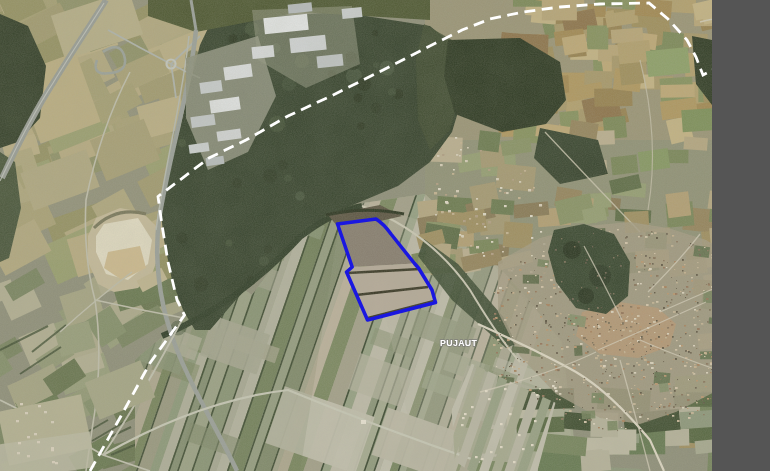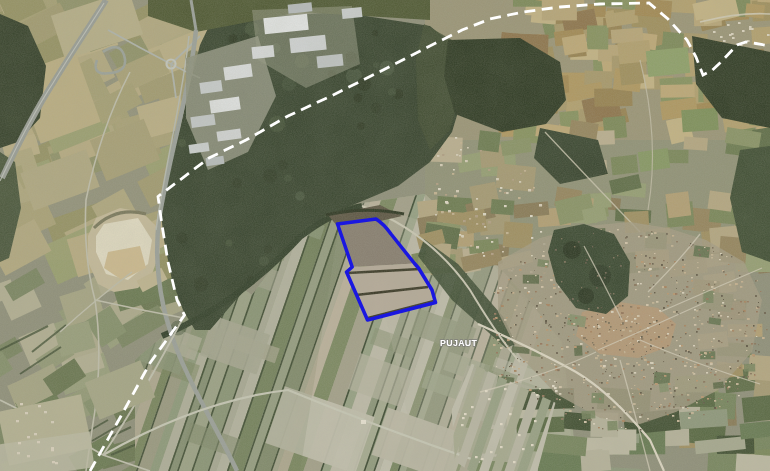--- a/index.html
+++ b/index.html
@@ -1,15 +1,15 @@
 <!DOCTYPE html>
 <html><head><meta charset="utf-8"><style>
 html,body{margin:0;padding:0;background:#555;}
 *{font-family:"Liberation Sans", sans-serif;}
-#map{position:relative;width:770px;height:471px;overflow:hidden;}
+#map{position:relative;width:712px;height:471px;overflow:hidden;}
 </style></head><body>
 <div id="map">
 <svg width="770" height="471" viewBox="0 0 770 471" xmlns="http://www.w3.org/2000/svg">
 <defs>
         <filter id="grain" x="0" y="0" width="100%" height="100%">
           <feTurbulence type="fractalNoise" baseFrequency="0.9" numOctaves="2" seed="7" stitchTiles="stitch"></feTurbulence>
           <feColorMatrix type="matrix" values="0 0 0 0 0.45  0 0 0 0 0.45  0 0 0 0 0.38  0 0 0 0.55 0"></feColorMatrix>
         </filter>
         <filter id="blotch" x="0" y="0" width="100%" height="100%">
           <feTurbulence type="fractalNoise" baseFrequency="0.035" numOctaves="3" seed="4" stitchTiles="stitch"></feTurbulence>

